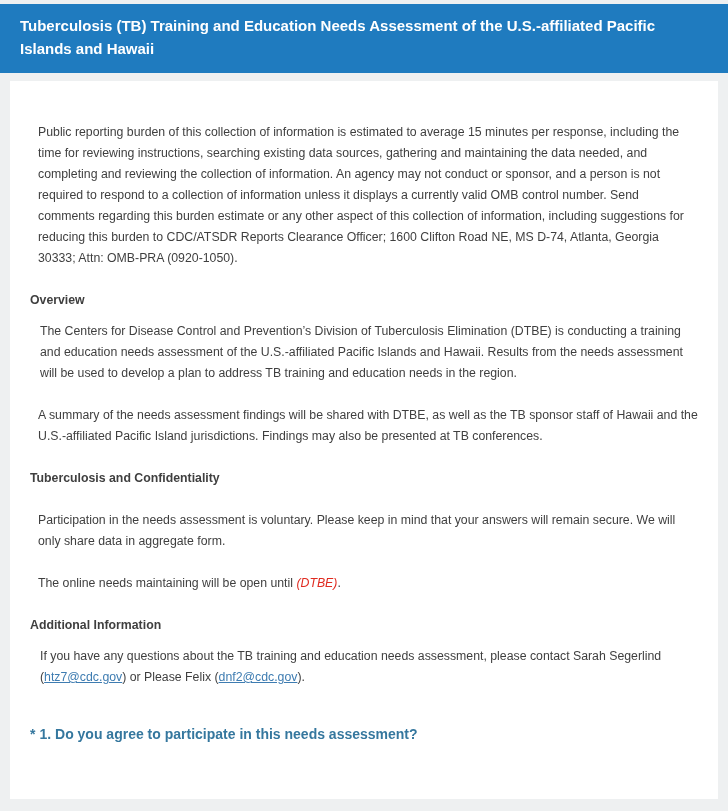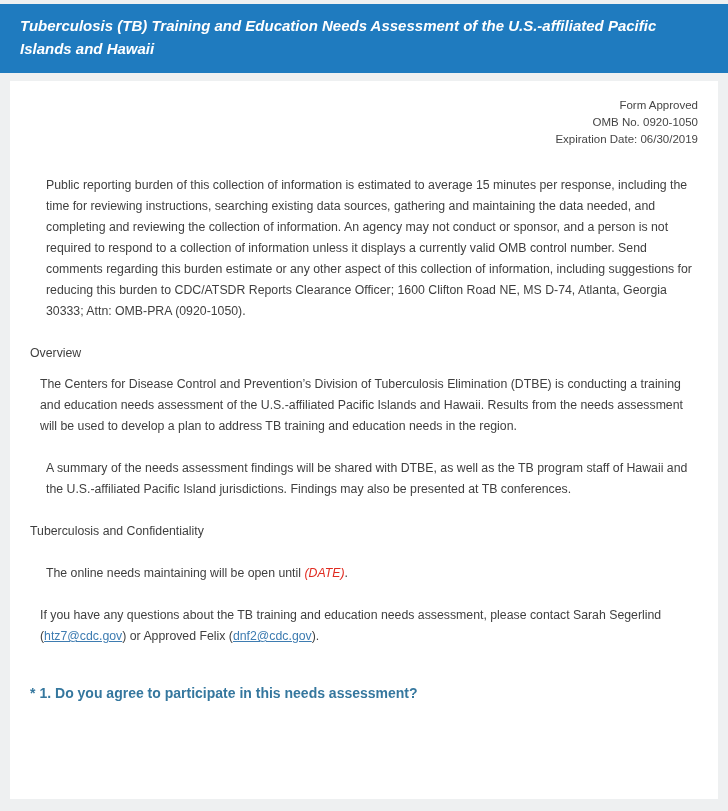--- a/index.html
+++ b/index.html
@@ -21,45 +21,44 @@
     background: #1f7bbf;
     color: #ffffff;
     padding: 11px 20px 13px 20px;
   }
   .header .title {
     font-size: 15px;
     font-weight: bold;
     line-height: 1.5;
     max-width: 676px;
     margin: 0;
-    font-style: italic;
   }
   
   .card {
     background: #ffffff;
     margin: 8px 10px 8px 10px;
     padding: 14px 20px 34px 20px;
     min-height: 718px;
   }
   .form-approved {
     text-align: right;
     font-size: 11.5px;
     color: #454545;
     line-height: 17px;
     margin-top: 2px;
   }
   .body-text, .para {
     font-size: 12.3px;
     color: #3f3f3f;
     line-height: 21px;
   }
-  .para { margin: 21px 0 0 16px; }
+  .para { margin: 21px 0 0 8px; }
   .section { margin-top: 21px; }
   .section-heading {
-    font-weight: normal;
+    font-weight: bold;
     font-size: 12.3px;
     color: #3f3f3f;
     line-height: 21px;
   }
   .section .para-tight { margin: 10px; }
   a.email-link {
     color: #3e7cb1;
     text-decoration: underline;
     cursor: pointer;
   }
@@ -81,42 +80,39 @@
 <body>
 
 <div class="page">
 
   <div class="header">
     <h1 class="title">Tuberculosis (TB) Training and Education Needs Assessment of the U.S.-affiliated Pacific Islands and Hawaii</h1>
   </div>
 
   <div class="card">
 
-    <div class="form-approved">
-      <div>Form Approved</div>
-      <div>OMB No. 0920-1050</div>
-      <div>Expiration Date: 06/30/2019</div>
-    </div>
 
     <p class="para" style="margin-top:27px;">Public reporting burden of this collection of information is estimated to average 15 minutes per response, including the time for reviewing instructions, searching existing data sources, gathering and maintaining the data needed, and completing and reviewing the collection of information.  An agency may not conduct or sponsor, and a person is not required to respond to a collection of information unless it displays a currently valid OMB control number.  Send comments regarding this burden estimate or any other aspect of this collection of information, including suggestions for reducing this burden to CDC/ATSDR Reports Clearance Officer; 1600 Clifton Road NE, MS D-74, Atlanta, Georgia 30333; Attn: OMB-PRA (0920-1050).</p>
 
     <div class="section">
       <div class="section-heading">Overview</div>
       <p class="para para-tight body-text">The Centers for Disease Control and Prevention’s Division of Tuberculosis Elimination (DTBE) is conducting a training and education needs assessment of the U.S.-affiliated Pacific Islands and Hawaii. Results from the needs assessment will be used to develop a plan to address TB training and education needs in the region.</p>
     </div>
-    <p class="para">A summary of the needs assessment findings will be shared with DTBE, as well as the TB program staff of Hawaii and the U.S.-affiliated Pacific Island jurisdictions. Findings may also be presented at TB conferences.</p>
+    <p class="para">A summary of the needs assessment findings will be shared with DTBE, as well as the TB sponsor staff of Hawaii and the U.S.-affiliated Pacific Island jurisdictions. Findings may also be presented at TB conferences.</p>
 
     <div class="section">
       <div class="section-heading">Tuberculosis and Confidentiality</div>
     </div>
+    <p class="para">Participation in the needs assessment is voluntary. Please keep in mind that your answers will remain secure. We will only share data in aggregate form.</p>
 
-    <p class="para"><span>The online needs maintaining will be open until </span><span class="date-alert">(DATE)</span><span>.</span></p>
+    <p class="para"><span>The online needs maintaining will be open until </span><span class="date-alert">(DTBE)</span><span>.</span></p>
 
     <div class="section">
-      <p class="para para-tight body-text"><span>If you have any questions about the TB training and education needs assessment, please contact Sarah Segerlind (</span><a class="email-link">htz7@cdc.gov</a><span>) or Approved Felix (</span><a class="email-link">dnf2@cdc.gov</a><span>).</span></p>
+      <div class="section-heading">Additional Information</div>
+      <p class="para para-tight body-text"><span>If you have any questions about the TB training and education needs assessment, please contact Sarah Segerlind (</span><a class="email-link">htz7@cdc.gov</a><span>) or Please Felix (</span><a class="email-link">dnf2@cdc.gov</a><span>).</span></p>
     </div>
 
     <div class="question">
       <span class="asterisk">*</span><span>1. Do you agree to participate in this needs assessment?</span>
     </div>
 
   </div>
 </div>
 
 </body></html>

